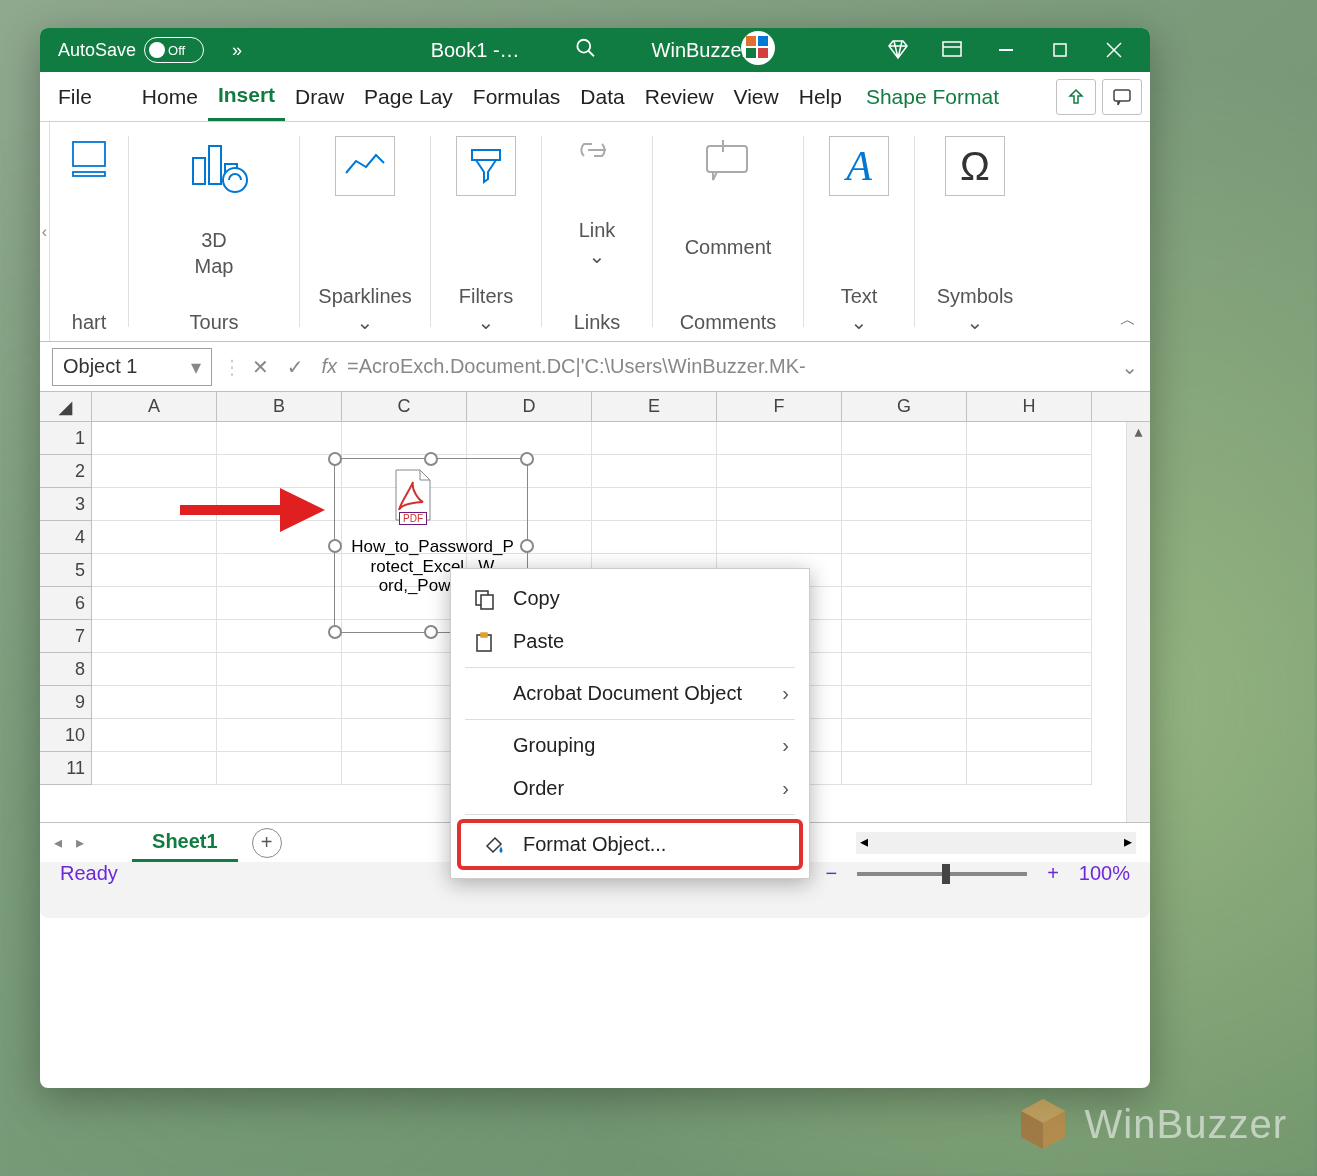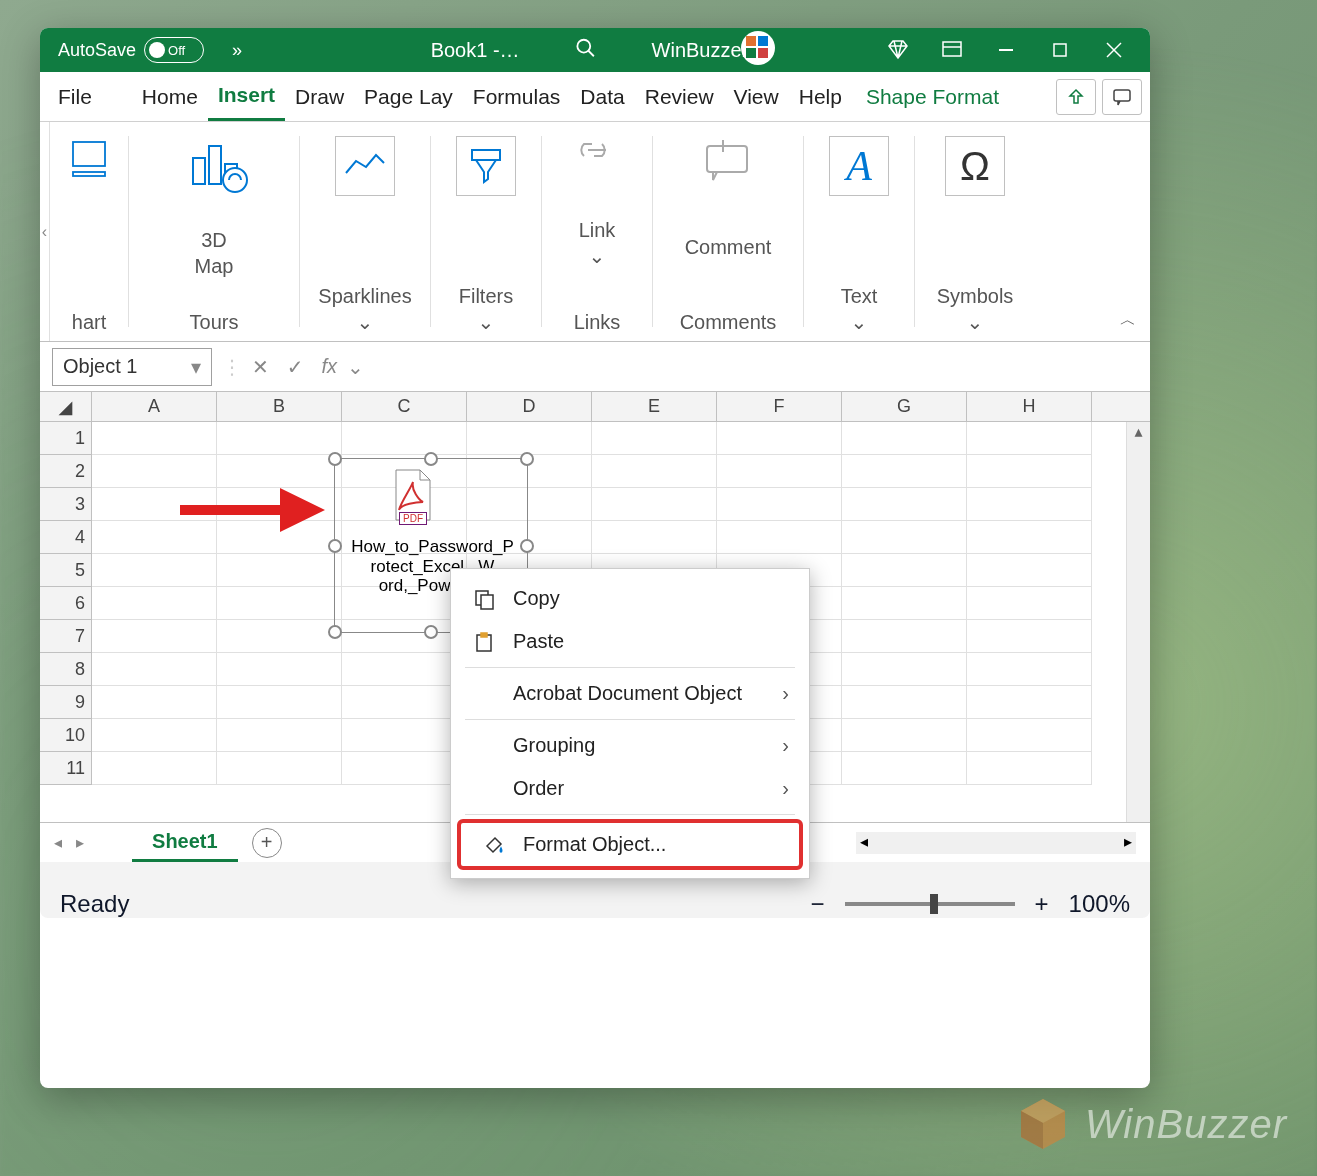--- a/index.html
+++ b/index.html
@@ -37,31 +37,31 @@
   .cell { border-right: 1px solid #e0e0e0; border-bottom: 1px solid #e0e0e0; }
   .selection-box { position: absolute; left: 294px; top: 66px; width: 194px; height: 175px; border: 1px solid #888; }
   .sel-handle { position: absolute; width: 14px; height: 14px; border: 2px solid #888; border-radius: 50%; background: #fff; }
   .pdf-icon { position: absolute; left: 348px; top: 76px; width: 50px; height: 60px; display: flex; flex-direction: column; align-items: center; }
   .pdf-text { position: absolute; left: 300px; top: 145px; width: 185px; font-size: 17px; color: #000; text-align: center; line-height: 1.15; }
   .arrow { position: absolute; left: 130px; top: 78px; width: 160px; height: 70px; }
   .sheet-tabs { height: 40px; display: flex; align-items: center; border-top: 1px solid #c0c0c0; padding: 0 14px; gap: 14px; }
   .sheet-nav { color: #888; }
   .sheet-tab { padding: 6px 20px; border-bottom: 3px solid #107c41; color: #107c41; font-weight: 600; font-size: 20px; }
   .add-sheet { width: 30px; height: 30px; border: 1.5px solid #888; border-radius: 50%; display: flex; align-items: center; justify-content: center; color: #555; font-size: 20px; }
-  .status-bar { height: 56px; background: #f3f3f3; display: flex; align-items: flex-end; padding: 0 20px; font-size: 24px; color: #0f172a; border-radius: 0 0 8px 8px; }
+  .status-bar { height: 56px; background: #f3f3f3; display: flex; align-items: flex-start; padding: 0 20px; font-size: 20px; color: #6d28d9; border-radius: 0 0 8px 8px; }
   .zoom { margin-left: auto; display: flex; align-items: center; gap: 20px; }
   .zoom-slider { width: 170px; height: 4px; background: #888; position: relative; }
   .zoom-thumb { position: absolute; left: 50%; top: -8px; width: 8px; height: 20px; background: #444; }
   .context-menu { position: absolute; left: 450px; top: 568px; width: 360px; background: #fff; box-shadow: 0 4px 20px rgba(0,0,0,0.3); border: 1px solid #ccc; padding: 8px 0; font-size: 20px; z-index: 100; }
   .ctx-item { display: flex; align-items: center; padding: 10px 20px; gap: 16px; color: #222; }
   .ctx-item.highlighted { border: 4px solid #e03030; border-radius: 6px; margin: 0 6px; }
   .ctx-sep { height: 1px; background: #ddd; margin: 4px 14px; }
   .ctx-icon { width: 26px; display: flex; justify-content: center; }
   .ctx-arrow { margin-left: auto; color: #555; }
-  .watermark { position: absolute; right: 30px; bottom: 22px; display: flex; align-items: center; gap: 12px; opacity: 0.55; font-size: 40px; color: #fff; font-weight: 500; letter-spacing: 1px; font-style: italic; }
+  .watermark { position: absolute; right: 30px; bottom: 22px; display: flex; align-items: center; gap: 12px; opacity: 0.55; font-size: 40px; color: #fff; font-weight: 500; letter-spacing: 1px; }
   .wm-cube { width: 60px; height: 60px; }
   .scroll-v { position: absolute; right: 0; top: 30px; bottom: 0; width: 24px; background: #f0f0f0; border-left: 1px solid #ddd; }
   .scroll-h { position: absolute; right: 24px; left: 0; bottom: 0; height: 24px; background: #f0f0f0; }
 </style>
 </head>
 <body>
 
 <div class="bg-blur"></div>
 
 <div class="excel-window">
@@ -236,20 +236,21 @@
     <div class="namebox">
       <span>Object 1</span>
       <span style="color:#888;">▾</span>
     </div>
     <div style="color:#ccc;">⋮</div>
     <div class="fx-controls">
       <span>✕</span>
       <span>✓</span>
       <span style="font-style:italic;">fx</span>
     </div>
+    <div class="formula-text">=AcroExch.Document.DC|'C:\Users\WinBuzzer.MK-</div>
     <span style="color:#888;">⌄</span>
   </div>
 
   <div class="grid-area">
     <div class="col-headers">
       <div class="cell-header" style="width:52px;border-right:1px solid #c0c0c0;">◢</div>
       <div class="cell-header" style="width:125px;">A</div>
       <div class="cell-header" style="width:125px;">B</div>
       <div class="cell-header" style="width:125px;">C</div>
       <div class="cell-header" style="width:125px;">D</div>

